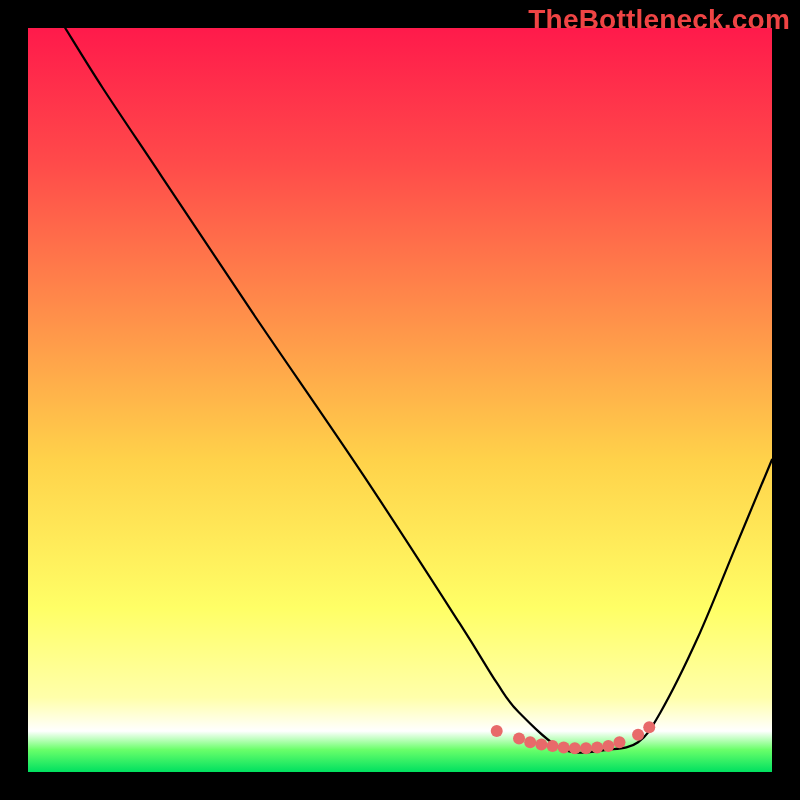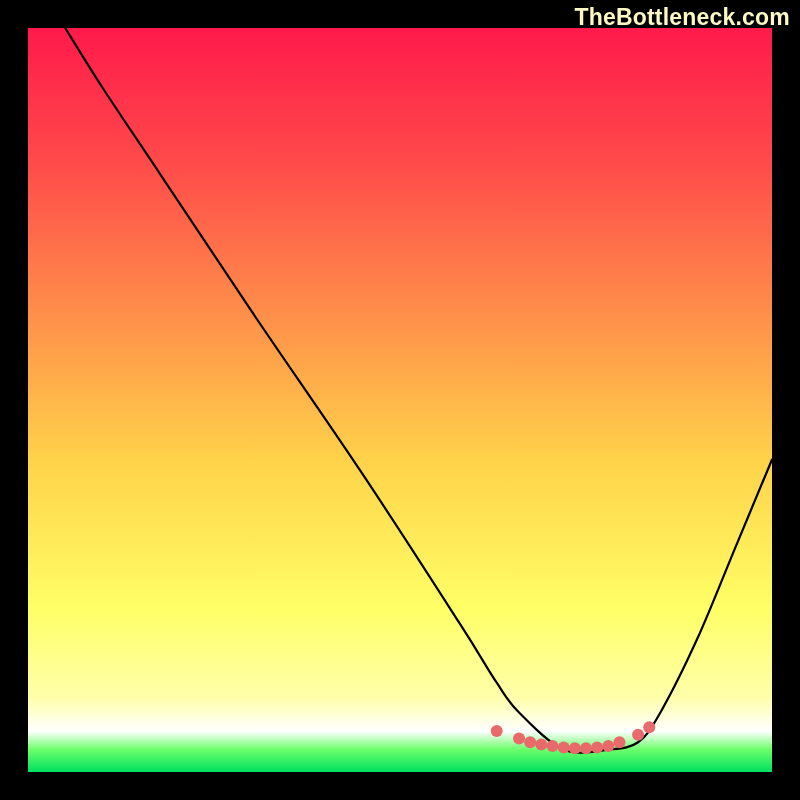--- a/index.html
+++ b/index.html
@@ -2,23 +2,23 @@
 <html><head>
 <meta charset="utf-8">
 <style>
   * { margin: 0; padding: 0; box-sizing: border-box; }
   html, body { width: 800px; height: 800px; overflow: hidden; background: #000; }
   .frame { position: relative; width: 800px; height: 800px; background: #000; }
   .watermark {
     position: absolute;
     top: 4px; right: 10px;
     font-family: Arial, Helvetica, sans-serif;
-    font-size: 23px;
+    font-size: 28px;
     font-weight: bold;
-    color: #fef9c3;
+    color: #ef4444;
     letter-spacing: 0.2px;
     user-select: none;
   }
   .plot-area {
     position: absolute;
     left: 28px; top: 28px;
     width: 744px; height: 744px;
   }
   svg { display: block; }
 </style>

